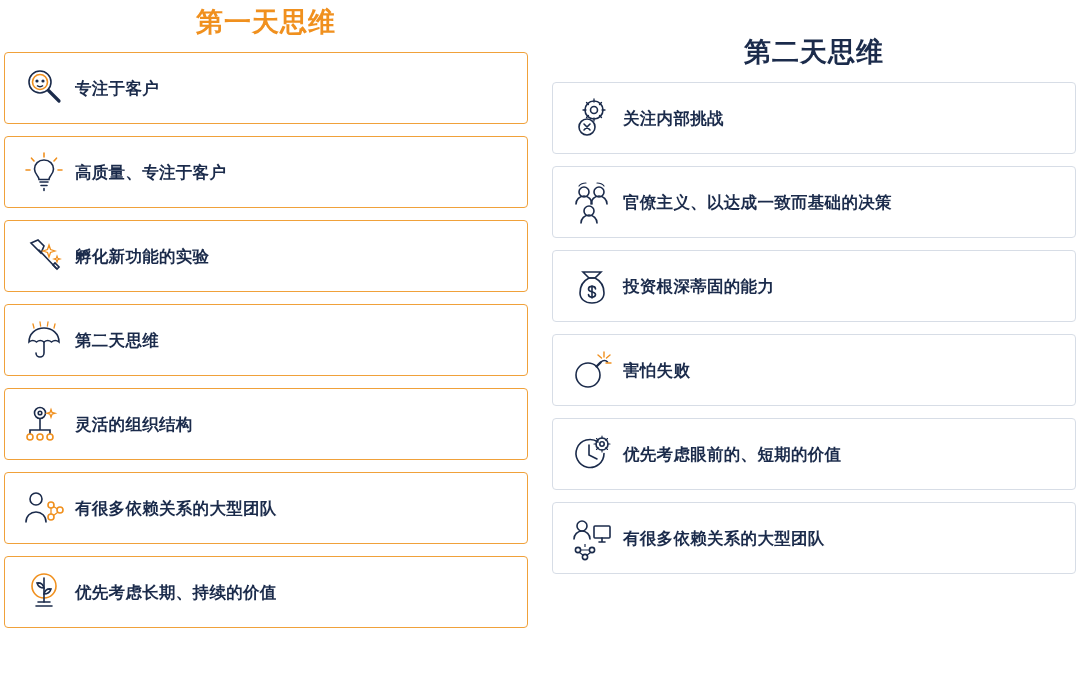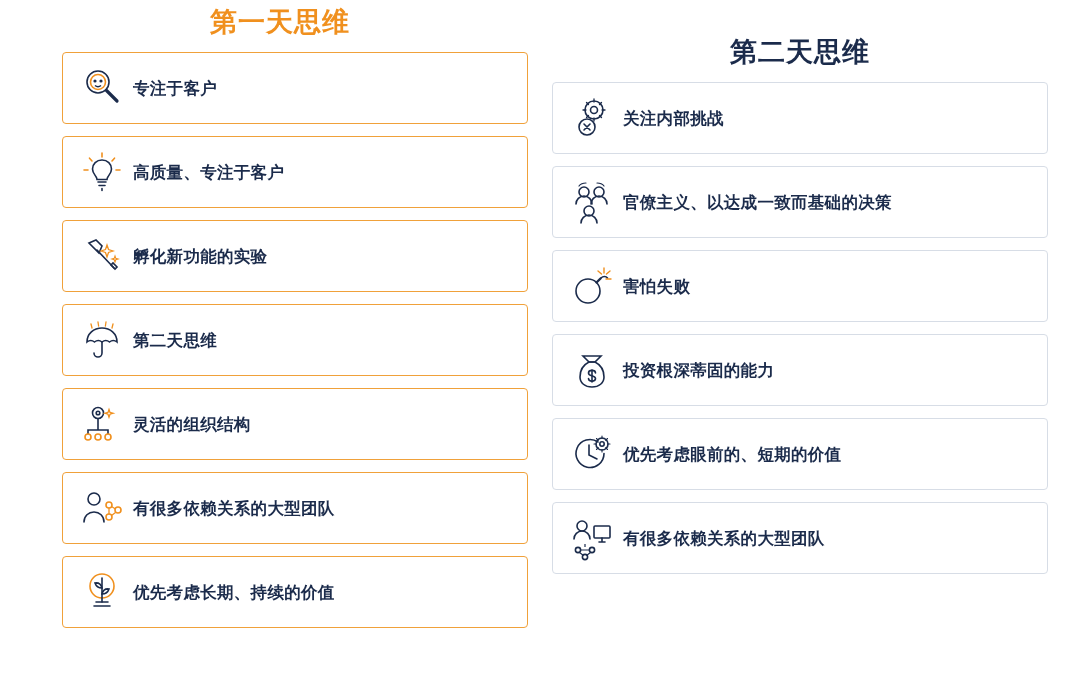--- a/index.html
+++ b/index.html
@@ -12,21 +12,21 @@
     height: 681px;
     font-family: "Liberation Sans", sans-serif;
     color: #1b2b4b;
     overflow: hidden;
   }
   .board {
     display: flex;
     width: 1080px;
     height: 597px;
     box-sizing: border-box;
-    padding: 0 32px;
+    padding: 0 4px;
     gap: 24px;
   }
   .column {
     flex: 1 1 0;
     display: flex;
     flex-direction: column;
   }
   .col-title {
     text-align: center;
     font-size: 27px;
@@ -46,21 +46,21 @@
   }
   .card {
     display: flex;
     align-items: center;
     box-sizing: border-box;
     height: 72px;
     background: #ffffff;
     border-radius: 4px;
     padding: 0 10px 0 8px;
   }
-  .col-left .card { border: 1.5px solid #f0a13a; margin-left: 30px; }
+  .col-left .card { border: 1.5px solid #f0a13a; }
   .col-right .card { border: 1.5px solid #d7dde6; }
 
   .icon-wrap {
     width: 62px;
     min-width: 62px;
     height: 60px;
     display: flex;
     align-items: center;
     justify-content: center;
   }
@@ -205,39 +205,39 @@
             <path d="M13 45c0-4.4 3.6-8 8-8s8 3.6 8 8" stroke-linecap="round"></path>
             <path d="M11 8c1.5-2 4-3 7-3M36 8c-1.5-2-4-3-7-3" stroke-width="1.2" stroke-linecap="round"></path>
           </svg>
         </span>
         <span class="card-label">官僚主义、以达成一致而基础的决策</span>
       </div>
 
       <div class="card">
         <span class="icon-wrap">
           <svg width="48" height="48" viewBox="0 0 48 48" fill="none" stroke="#1b2b4b" stroke-width="1.6">
+            <path d="M15 10h18l-6 6h-6z"></path>
+            <path d="M21 16c-6 3-9 9-9 15 0 6 5 10 12 10s12-4 12-10c0-6-3-12-9-15z"></path>
+            <path d="M24 24v12" stroke-linecap="round"></path>
+            <path d="M27.5 27c0-1.7-1.6-2.6-3.5-2.6s-3.5.9-3.5 2.6 1.6 2.3 3.5 2.8 3.5 1.1 3.5 2.8-1.6 2.6-3.5 2.6-3.5-.9-3.5-2.6" stroke-linecap="round"></path>
+          </svg>
+        </span>
+        <span class="card-label">投资根深蒂固的能力</span>
+      </div>
+
+      <div class="card">
+        <span class="icon-wrap">
+          <svg width="48" height="48" viewBox="0 0 48 48" fill="none" stroke="#1b2b4b" stroke-width="1.6">
             <circle cx="20" cy="29" r="12"></circle>
             <path d="M28.5 20.5l4-4" stroke-width="2.4" stroke-linecap="round"></path>
             <path d="M33 16c2-2 5-2 6.5 0" stroke-linecap="round"></path>
             <path d="M36 6v5M42 9l-3.5 3M30 9l3.5 3M43 17h-5" stroke="#f0901e" stroke-width="1.4" stroke-linecap="round"></path>
           </svg>
         </span>
         <span class="card-label">害怕失败</span>
-      </div>
-
-      <div class="card">
-        <span class="icon-wrap">
-          <svg width="48" height="48" viewBox="0 0 48 48" fill="none" stroke="#1b2b4b" stroke-width="1.6">
-            <path d="M15 10h18l-6 6h-6z"></path>
-            <path d="M21 16c-6 3-9 9-9 15 0 6 5 10 12 10s12-4 12-10c0-6-3-12-9-15z"></path>
-            <path d="M24 24v12" stroke-linecap="round"></path>
-            <path d="M27.5 27c0-1.7-1.6-2.6-3.5-2.6s-3.5.9-3.5 2.6 1.6 2.3 3.5 2.8 3.5 1.1 3.5 2.8-1.6 2.6-3.5 2.6-3.5-.9-3.5-2.6" stroke-linecap="round"></path>
-          </svg>
-        </span>
-        <span class="card-label">投资根深蒂固的能力</span>
       </div>
 
 
       <div class="card">
         <span class="icon-wrap">
           <svg width="48" height="48" viewBox="0 0 48 48" fill="none" stroke="#1b2b4b" stroke-width="1.6">
             <path d="M30 12a14 14 0 1 0 6 11.5" stroke-linecap="round"></path>
             <path d="M21 15v10l8 4" stroke-linecap="round"></path>
             <circle cx="34" cy="14" r="6"></circle>
             <circle cx="34" cy="14" r="2.2"></circle>

